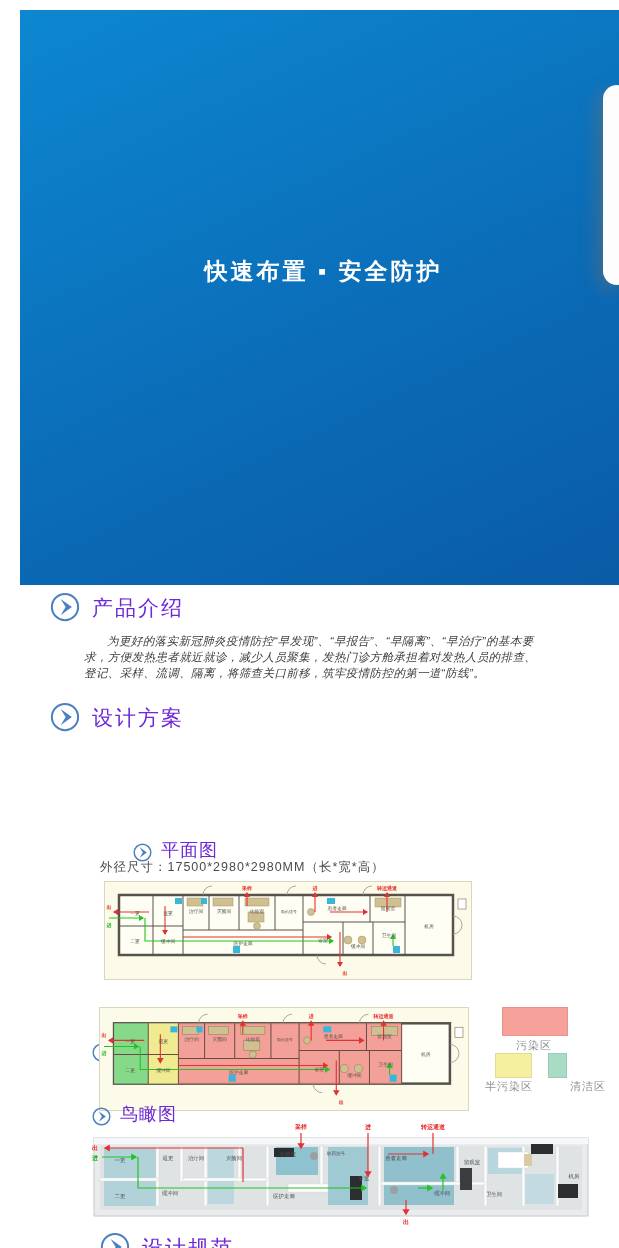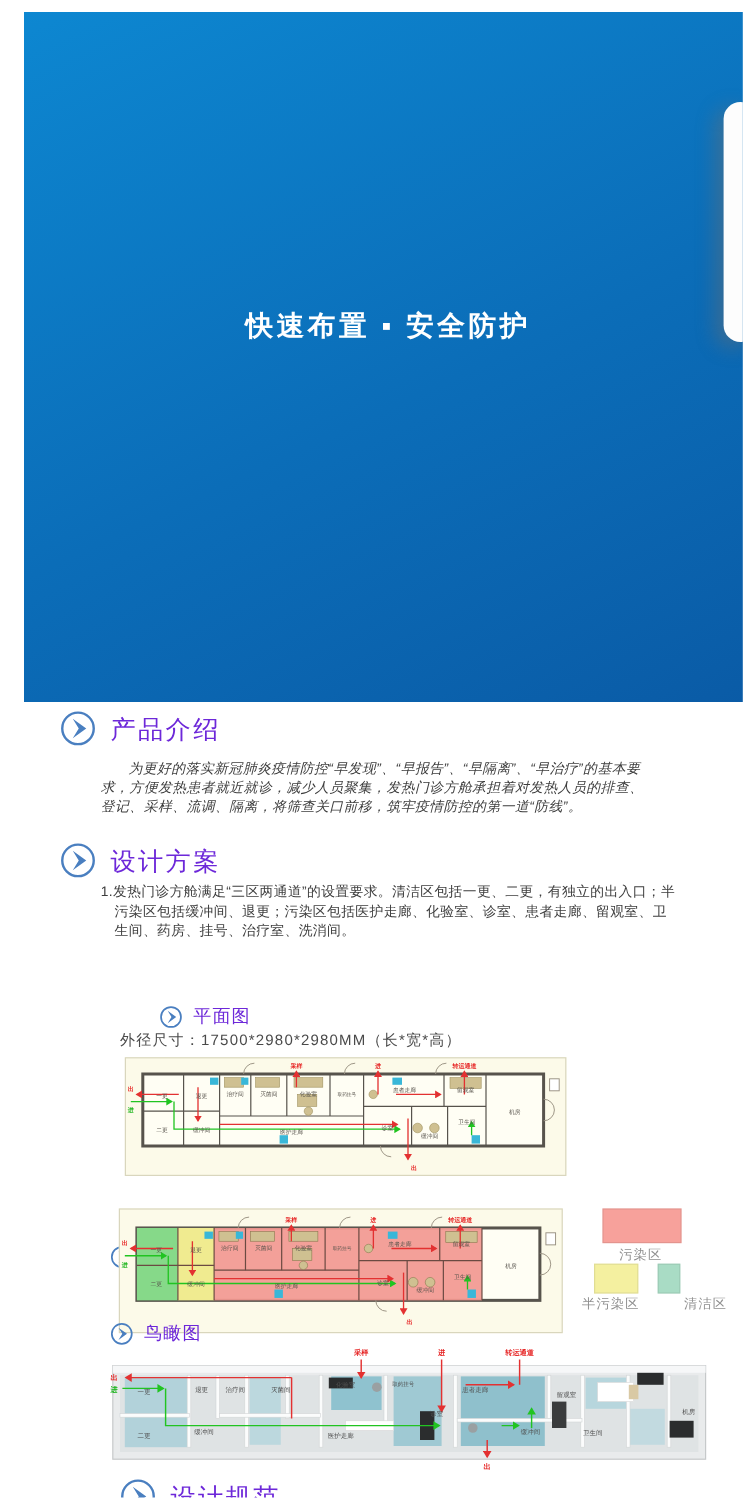--- a/index.html
+++ b/index.html
@@ -9,21 +9,21 @@
   .banner{position:absolute;left:20px;top:10px;width:583px;height:575px;
           background:linear-gradient(155deg,#0d87d1 0%,#0b6db8 55%,#0a5ba6 100%);padding-left:24px;}
   .banner-title{position:absolute;left:0;right:0;top:246px;text-align:center;color:#ffffff;
                 font-size:23px;font-weight:bold;letter-spacing:3px;}
   .float-widget{position:absolute;right:-12px;top:85px;width:28px;height:200px;background:#fdfdfd;
                 border-radius:14px;box-shadow:-7px 5px 16px rgba(110,110,110,.45);}
   
   .sec-head{position:absolute;display:flex;align-items:flex-end;gap:12px;color:#6d28d9;}
   .sec-head .t{font-size:21px;letter-spacing:2px;}
   .sec-head.small{gap:9px;}
-  .sec-head.small .t{font-size:15px;letter-spacing:1px;}
+  .sec-head.small .t{font-size:18px;letter-spacing:1px;}
   .arrow-icon{display:block;}
   
   .para{position:absolute;left:84px;top:633px;width:464px;font-size:11.5px;line-height:16px;
         color:#3d3d3d;text-indent:2em;letter-spacing:.4px;font-style:italic;}
   .dlist{position:absolute;left:84px;top:736px;width:482px;font-size:11.5px;line-height:16px;
          color:#3d3d3d;letter-spacing:.3px;}
   .dlist .li{padding-left:1em;text-indent:-1em;margin-bottom:6px;}
   .dims{position:absolute;left:100px;top:859px;font-size:12.5px;color:#4a4a4a;letter-spacing:1px;}
   
   .plan-panel{position:absolute;background:#fcfae9;border:1px solid #d9d6bd;}
@@ -60,21 +60,20 @@
 <div class="para">为更好的落实新冠肺炎疫情防控“早发现”、“早报告”、“早隔离”、“早治疗”的基本要求，方便发热患者就近就诊，减少人员聚集，发热门诊方舱承担着对发热人员的排查、登记、采样、流调、隔离，将筛查关口前移，筑牢疫情防控的第一道“防线”。</div>
 
 <div class="sec-head" style="left:50px;top:702px;">
   <svg class="arrow-icon" width="30" height="30" viewBox="0 0 24 24">
     <circle cx="12" cy="12" r="10.5" fill="none" stroke="#4a7fc0" stroke-width="1.6"></circle>
     <path d="M8.5 5.5 L17.5 12 L8.5 18.5 L12.5 12 Z" fill="#4a7fc0"></path>
   </svg>
   <span class="t">设计方案</span>
 </div>
 <div class="dlist">
-  <div class="li">1.发热门诊方舱满足“三区两通道”的设置要求。清洁区包括一更、二更，有独立的出入口；半污染区包括缓冲间、退更；污染区包括医护走廊、化验室、诊室、患者走廊、留观室、卫生间、药房、挂号、治疗室、洗消间。</div>
 </div>
 
 <div class="sec-head small" style="left:133px;top:838px;">
   <svg class="arrow-icon" width="19" height="19" viewBox="0 0 24 24">
     <circle cx="12" cy="12" r="10.5" fill="none" stroke="#4a7fc0" stroke-width="1.8"></circle>
     <path d="M8.5 5.5 L17.5 12 L8.5 18.5 L12.5 12 Z" fill="#4a7fc0"></path>
   </svg>
   <span class="t">平面图</span>
 </div>
 <div class="dims">外径尺寸：17500*2980*2980MM（长*宽*高）</div>

